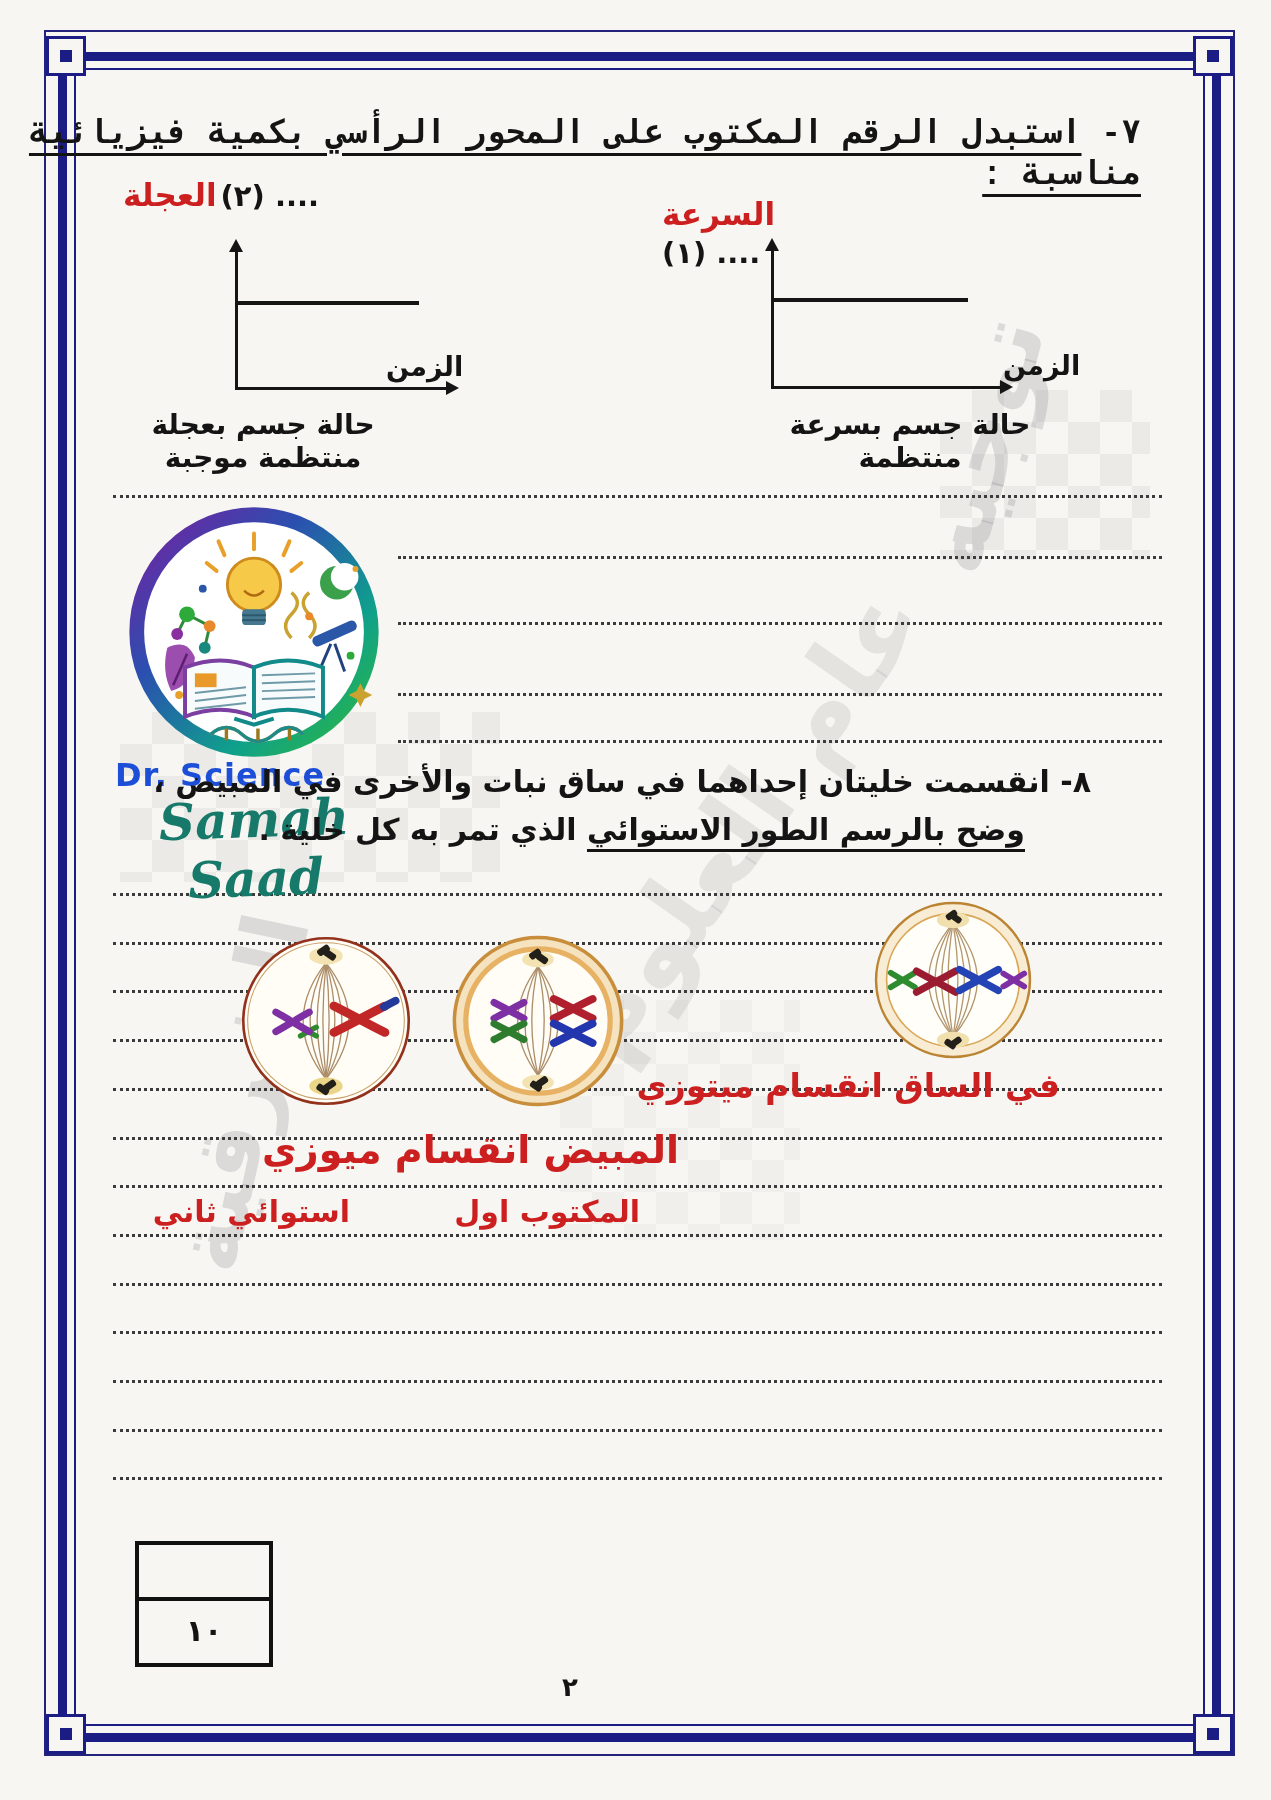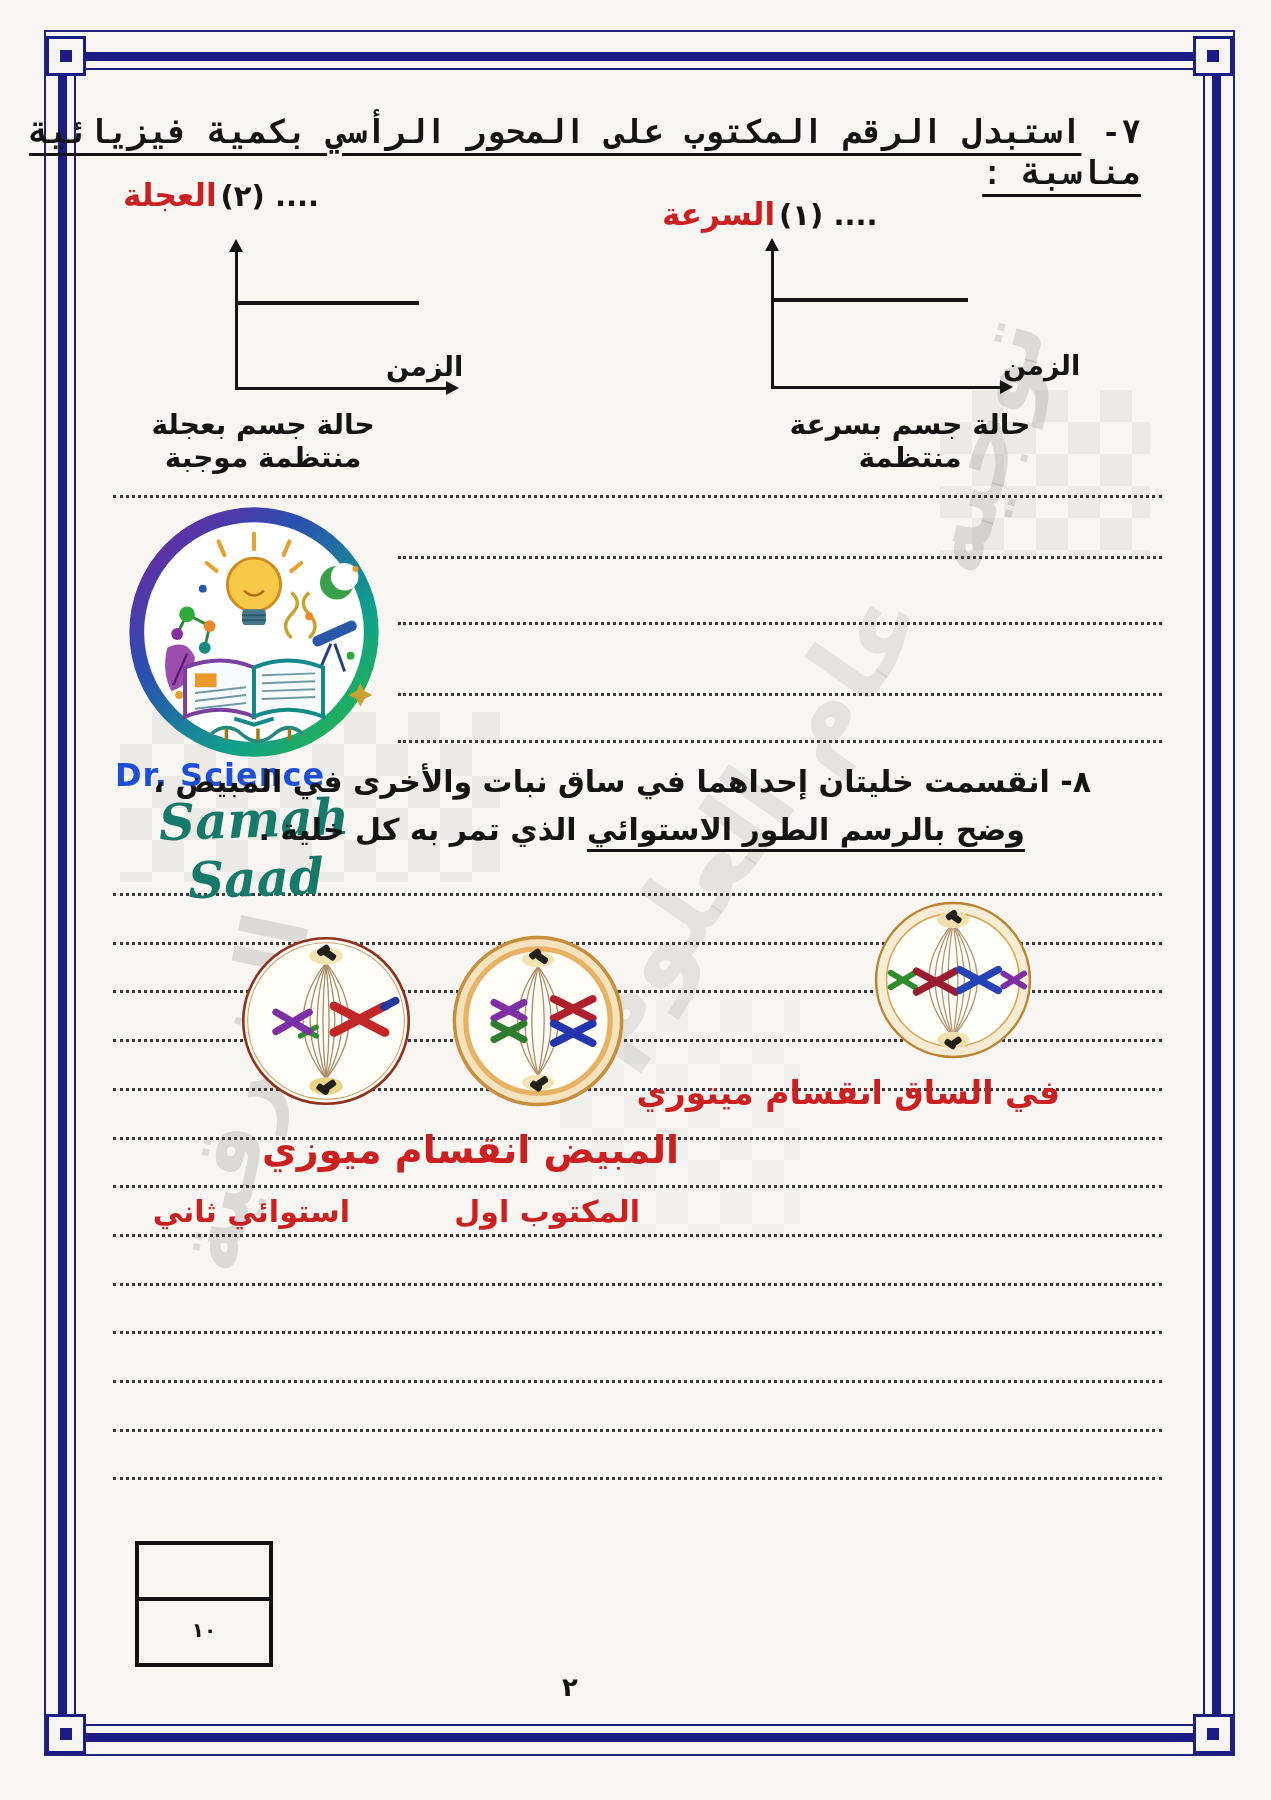--- a/index.html
+++ b/index.html
@@ -46,21 +46,21 @@
   .q8-line{position:absolute;direction:rtl;font-size:30px;font-weight:bold;z-index:5;white-space:nowrap;}
   .q8-line .u{text-decoration:underline;text-decoration-thickness:3px;text-underline-offset:9px;}
   
   .cell{position:absolute;z-index:4;}
   
   .red{position:absolute;color:#cc1f1f;font-weight:bold;direction:rtl;z-index:6;white-space:nowrap;}
   
   .scorebox{position:absolute;left:135px;top:1541px;width:130px;height:118px;border:4px solid #111;z-index:5;background:transparent;}
   .scorebox .top{height:52px;border-bottom:4px solid #111;}
   .scorebox .bottom{height:58px;display:flex;align-items:center;justify-content:center;
-                    font-size:20px;font-weight:bold;}
+                    font-size:30px;font-weight:bold;}
   .pagenum{position:absolute;left:540px;top:1672px;width:60px;text-align:center;font-size:26px;font-weight:bold;z-index:5;}
 </style>
 </head>
 <body>
 
 <div id="page">
 
   <div class="checker" style="left:120px;top:712px;width:380px;height:170px;"></div>
   <div class="checker" style="left:940px;top:390px;width:210px;height:170px;"></div>
   <div class="checker" style="left:560px;top:1000px;width:240px;height:240px;opacity:.22;"></div>
@@ -75,21 +75,21 @@
   <div class="corner" style="right:38px;top:36px;"></div>
   <div class="corner" style="left:46px;bottom:46px;"></div>
   <div class="corner" style="right:38px;bottom:46px;"></div>
 
   <div class="q-title">
     <span>٧-</span>
     <span class="u">استبدل الرقم المكتوب على المحور الرأسي بكمية فيزيائية مناسبة :</span>
   </div>
 
   <div class="graph" style="left:640px;top:192px;width:450px;height:260px;">
-    <div class="glabel" style="left:22px;top:4px;">
+    <div class="glabel" style="left:22px;top:4px;flex-direction:column;">
       <span class="ans">السرعة</span>
       <span class="blank">(١) ....</span>
     </div>
     <div class="yaxis" style="left:131px;top:58px;height:136px;"></div>
     <div class="dataline" style="left:134px;top:106px;width:194px;"></div>
     <div class="xaxis" style="left:131px;top:194px;width:230px;"></div>
     <span class="zaman" style="left:363px;top:158px;">الزمن</span>
     <div class="gcaption" style="left:95px;top:216px;width:350px;">حالة جسم بسرعة منتظمة</div>
   </div>
 
@@ -302,21 +302,21 @@
         <path d="M-22,-11 C-7,-4 7,4 22,11"></path>
           <path d="M-22,11 C-7,4 7,-4 22,-11"></path>
       </g>
       <g stroke="#2336ad" stroke-width="9" transform="translate(40,14)">
         <path d="M-22,-11 C-7,-4 7,4 22,11"></path>
           <path d="M-22,11 C-7,4 7,-4 22,-11"></path>
       </g>
     </g>
   </svg>
 
-  <div class="red" style="top:1066px;right:211px;font-size:33px;margin-top:7px;">في الساق انقسام ميتوزي</div>
+  <div class="red" style="top:1066px;right:211px;font-size:33px;">في الساق انقسام ميتوزي</div>
   <div class="red" style="top:1128px;left:262px;font-size:38px;">المبيض انقسام ميوزي</div>
   <div class="red" style="top:1194px;left:200px;width:150px;text-align:center;font-size:30px;">استوائي ثاني</div>
   <div class="red" style="top:1194px;left:500px;width:140px;text-align:center;font-size:30px;">المكتوب اول</div>
 
   <div class="scorebox">
     <div class="top"></div>
     <div class="bottom">١٠</div>
   </div>
 
   <div class="pagenum">٢</div>

